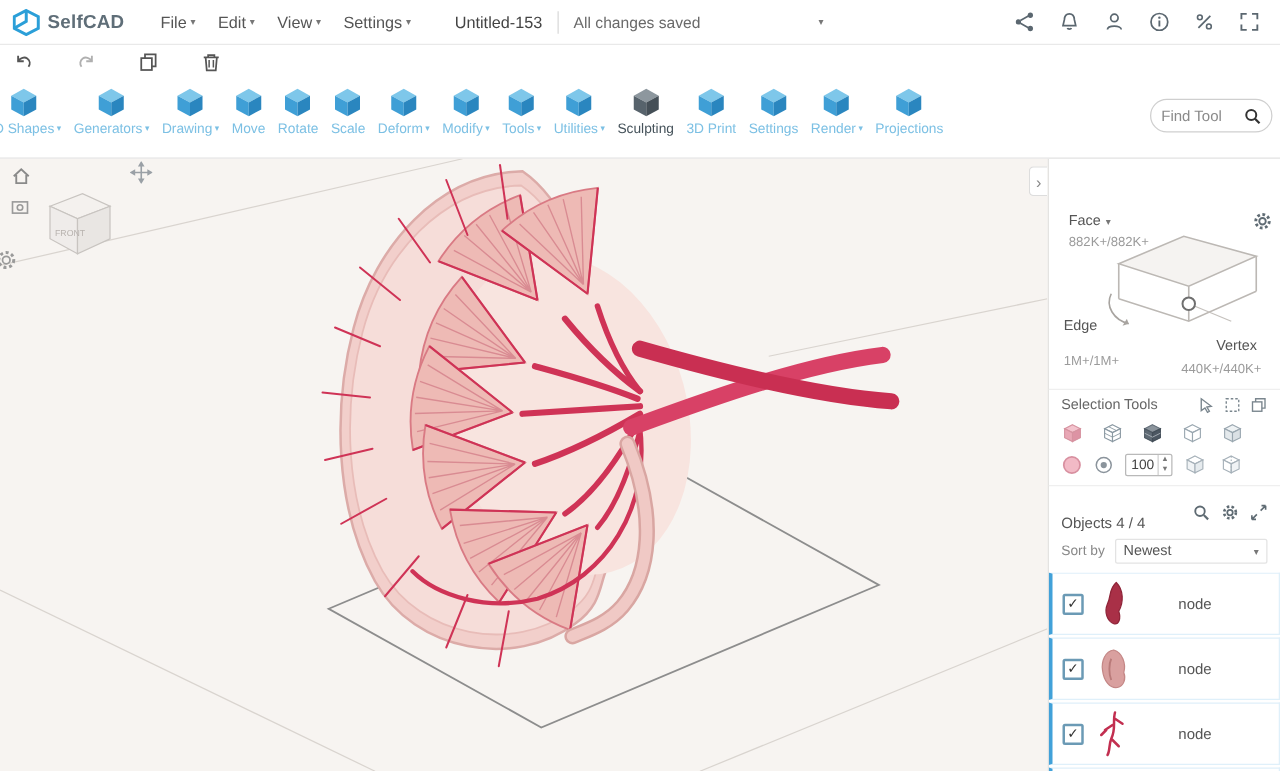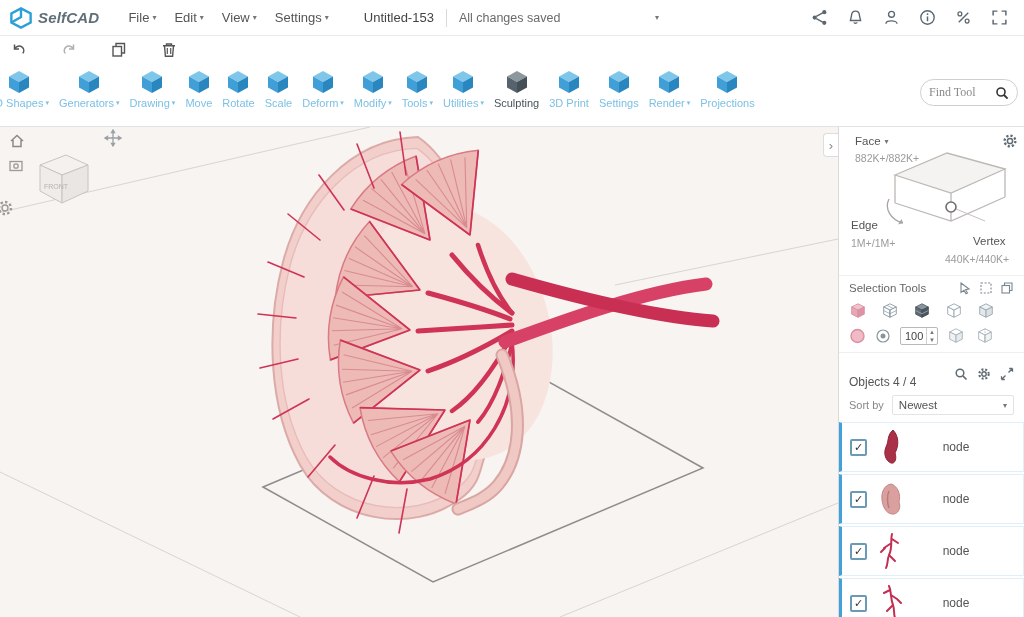--- a/index.html
+++ b/index.html
@@ -3,21 +3,21 @@
 <meta charset="utf-8">
 <style>
   * { margin:0; padding:0; box-sizing:border-box; }
   html,body { width:1024px; height:617px; overflow:hidden; background:#fff;
     font-family:"Liberation Sans", sans-serif; }
   .app { width:1024px; height:617px; display:flex; flex-direction:column; }
 
   
   .menubar { height:36px; background:#fff; border-bottom:1px solid #e9e9e9;
     display:flex; align-items:center; padding:0 10px; flex:none; }
-  .logo { display:flex; align-items:center; gap:6px; margin-right:20px;font-style:italic; }
+  .logo { display:flex; align-items:center; gap:6px; margin-right:20px; }
   .logo-text { font-size:15px; font-weight:bold; color:#5f6e78; letter-spacing:.2px; }
   .menu-item { display:flex; align-items:center; gap:3px; font-size:13px; color:#555;
     padding:0 9px; height:36px; cursor:pointer; }
   .mi-caret { font-size:8px; color:#777; }
   .doc-title { margin-left:26px; font-size:13px; color:#444; }
   .vsep { width:1px; height:18px; background:#d9d9d9; margin:0 12px; }
   .save-status { display:flex; align-items:center; width:200px; font-size:12.5px; color:#6a6a6a; }
   .save-status .mi-caret { margin-left:auto; }
   .mb-spacer { flex:1; }
   .menu-icons { display:flex; align-items:center; gap:19px; padding-right:6px; }
@@ -37,37 +37,37 @@
   .tool-icon svg { display:block; margin-bottom:2px; }
   .cf-top{fill:#7ec7ea}.cf-left{fill:#3f9fd6}.cf-right{fill:#2a86bf}
   .tool.active .cf-top{fill:#8d979e}.tool.active .cf-left{fill:#57636c}.tool.active .cf-right{fill:#454f57}
   .tool-labelwrap { display:flex; align-items:center; }
   .tool-label { font-size:11px; color:#7cc0e4; white-space:nowrap; }
   .tool.active .tool-label { color:#46535b; }
   .tool-caret { font-size:7px; color:#7cc0e4; margin-left:2px; }
   .find-tool { position:absolute; right:6px; top:15px; width:98px; height:27px; background:#fff;
     border:1px solid #cfcfcf; border-radius:14px; display:flex; align-items:center; padding:0 8px; gap:4px; }
   .find-tool input { border:none; outline:none; width:62px; font-size:12px; color:#555; background:transparent;
-    font-family:Liberation Serif, serif; }
+    font-family:Liberation Sans, sans-serif; }
   .find-tool input::placeholder { color:#8a8a8a; }
 
   
   .main { flex:1; display:flex; min-height:0; }
   .viewport { flex:1; position:relative; background:#f7f4f1; overflow:hidden; }
   .scene { position:absolute; left:0; top:0; }
   .nav-cube { position:absolute; left:28px; top:20px; width:68px; height:64px; cursor:pointer; }
   .vp-icon { position:absolute; display:inline-flex; cursor:pointer; }
   .collapse-tab { position:absolute; right:0; top:6px; width:15px; height:24px; background:#fff;
     border:1px solid #ddd; border-right:none; border-radius:4px 0 0 4px; display:flex;
     align-items:center; justify-content:center; color:#888; font-size:13px; cursor:pointer; }
 
   
   .right-panel { width:186px; background:#fff; border-left:1px solid #dcdad8; display:flex;
     flex-direction:column; flex:none; }
-  .mesh-info { position:relative; height:148px; flex:none; }
+  .mesh-info { position:relative; height:148px; flex:none;margin-top:36px; }
   .mi-label { position:absolute; font-size:11.5px; color:#555; }
   .mi-count { position:absolute; font-size:10.5px; color:#9b9b9b; white-space:nowrap; }
   .face-drop { display:flex; align-items:center; gap:4px; cursor:pointer; }
   .panel-gear { position:absolute; right:6px; top:6px; width:16px; height:16px; cursor:pointer; }
 
   .sel-section { border-top:1px solid #efefef; padding:5px 10px 7px; flex:none; }
   .sel-header { display:flex; align-items:center; }
   .sel-title { font-size:11.5px; color:#666; }
   .sel-header-icons { margin-left:auto; display:flex; gap:7px; }
   .sm-icon { width:14px; height:14px; display:inline-flex; cursor:pointer; }
@@ -546,21 +546,21 @@
         <span class="mi-count" style="left:16px; top:25px;">882K+/882K+</span>
         <svg style="position:absolute; left:42px; top:14px;" width="138" height="94" viewBox="0 0 138 94">
           <polygon points="14,34 66,12 124,28 70,52" fill="#f5f3f1" stroke="#bcb8b4" stroke-width="1.3"></polygon>
           <path d="M14,34 V62 M70,52 V80 M124,28 V56 M14,62 L70,80 L124,56" fill="none" stroke="#bcb8b4" stroke-width="1.3"></path>
           <path d="M8,58 C3,68 10,79 22,82" fill="none" stroke="#a8a4a0" stroke-width="1.3"></path>
           <path d="M22,82 L17,83.5 L20.5,78" fill="#a8a4a0"></path>
           <path d="M75,68 L104,80" stroke="#c5c1bd" stroke-width="1"></path>
           <circle cx="70" cy="66" r="5" fill="#fff" stroke="#6f6f6f" stroke-width="1.6"></circle>
         </svg>
         <span class="mi-label" style="left:12px; top:92px;">Edge</span>
-        <span class="mi-count" style="left:12px; top:110px;">1M+/1M+</span>
+        <span class="mi-count" style="left:12px; top:120px;">1M+/1M+</span>
         <span class="mi-label" style="left:134px; top:108px;">Vertex</span>
         <span class="mi-count" style="left:106px; top:126px;">440K+/440K+</span>
         <span class="panel-gear">
           <svg viewBox="0 0 16 16">
               <circle cx="8" cy="8" r="2.6" fill="none" stroke="#5f6b73" stroke-width="1.5"></circle>
               <circle cx="8" cy="8" r="5.4" fill="none" stroke="#5f6b73" stroke-width="2.3" stroke-dasharray="2.2 2"></circle>
             </svg>
         </span>
       </div>
 

